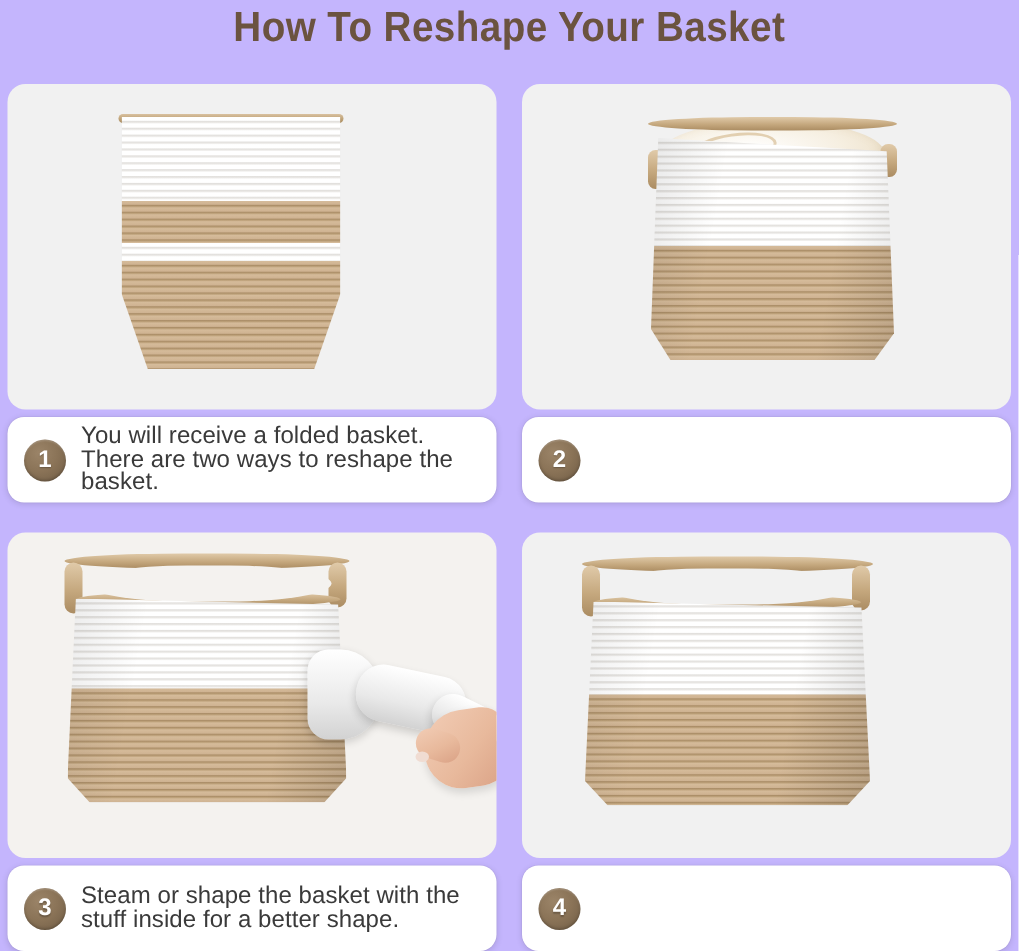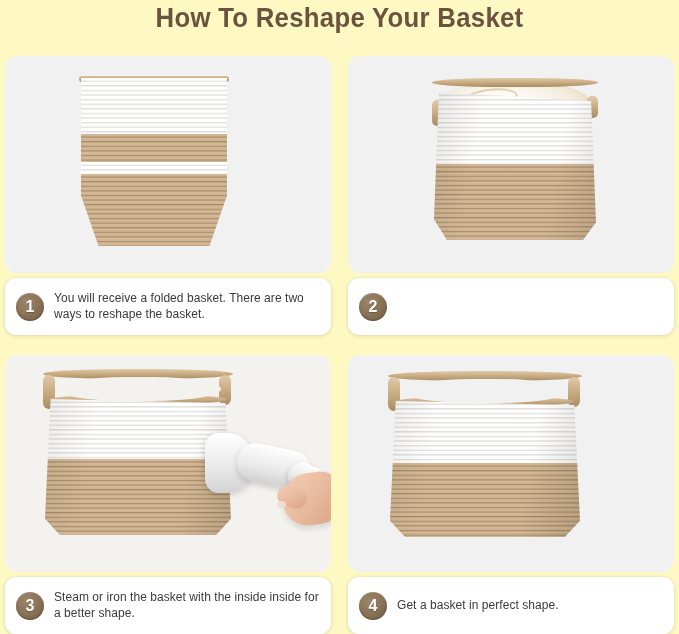--- a/index.html
+++ b/index.html
@@ -9,21 +9,21 @@
     height: 634px;
     background: #ffffff;
     font-family: "Liberation Sans", sans-serif;
     overflow: hidden;
   }
 
   .page {
     position: relative;
     width: 679px;
     height: 634px;
-    background: #fef9c3;
+    background: #c4b5fd;
   }
 
   
   .title {
     position: absolute;
     left: 0;
     top: 2px;
     width: 679px;
     text-align: center;
     font-family: "Liberation Sans Narrow", "Liberation Sans", sans-serif;
@@ -94,21 +94,21 @@
     color: #ffffff;
     font-size: 16px;
     font-weight: bold;
     line-height: 28px;
     text-align: center;
     text-shadow: 0 1px 1px rgba(0,0,0,0.25);
     margin-right: 10px;
   }
 
   .cap-text {
-    font-size: 12px;
+    font-size: 16px;
     line-height: 15.5px;
     color: #3a3a3a;
     letter-spacing: 0.05px;
   }
 
   
 
   .art { position: absolute; inset: 0; }
 
   
@@ -252,21 +252,21 @@
                       border-radius:26px 16px 20px 24px;transform:rotate(-8deg);
                       box-shadow:0 3px 6px rgba(0,0,0,0.13);"></div>
           <div class="steam-hand" style="left:272px;top:132px;width:30px;height:20px;
                       border-radius:12px;transform:rotate(18deg);"></div>
           <div style="position:absolute;left:272px;top:146px;width:9px;height:7px;
                       background:#f0dcd2;border-radius:50%;"></div>
         </div>
       </div>
       <div class="cap-card">
         <div class="badge">3</div>
-        <div class="cap-text">Steam or iron the basket with the inside inside for a better shape.</div>
+        <div class="cap-text">Steam or shape the basket with the stuff inside for a better shape.</div>
       </div>
     </div>
 
     <div class="panel">
       <div class="img-card">
         <div class="art">
 
           <div class="bk-rim-band" style="left:40px;top:16px;width:194px;height:10px;border-radius:50% / 60%;"></div>
           <div class="bk-rim-band" style="left:40px;top:22px;width:12px;height:34px;border-radius:6px;"></div>
           <div class="bk-rim-band" style="left:220px;top:22px;width:12px;height:30px;border-radius:6px;"></div>
@@ -278,18 +278,17 @@
                       clip-path: polygon(3% 0%, 97% 3%, 100% 88%, 92% 100%, 8% 100%, 0% 88%);
                       filter: drop-shadow(0 5px 7px rgba(0,0,0,0.11));">
             <div class="rope-white" style="position:absolute;left:0;top:0;width:100%;height:62px;"></div>
             <div class="rope-tan" style="position:absolute;left:0;top:62px;width:100%;height:74px;"></div>
             <div style="position:absolute;inset:0;background:linear-gradient(100deg, rgba(0,0,0,0.07) 0%, rgba(0,0,0,0) 24%, rgba(0,0,0,0) 70%, rgba(0,0,0,0.13) 100%);"></div>
           </div>
         </div>
       </div>
       <div class="cap-card">
         <div class="badge">4</div>
-        <div class="cap-text">Get a basket in perfect shape.</div>
       </div>
     </div>
 
   </div>
 </div>
 
 </body></html>

